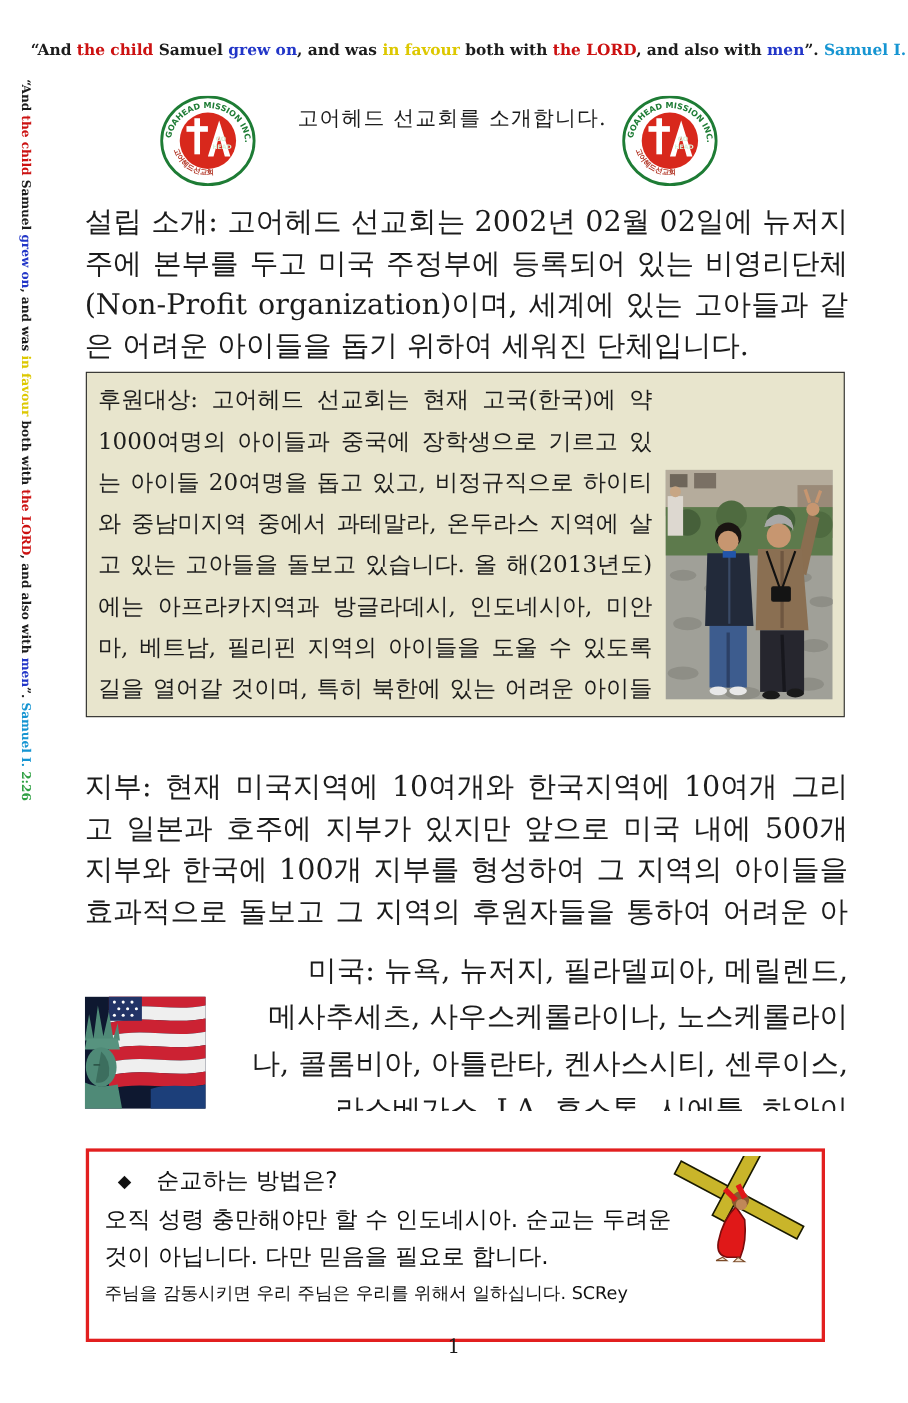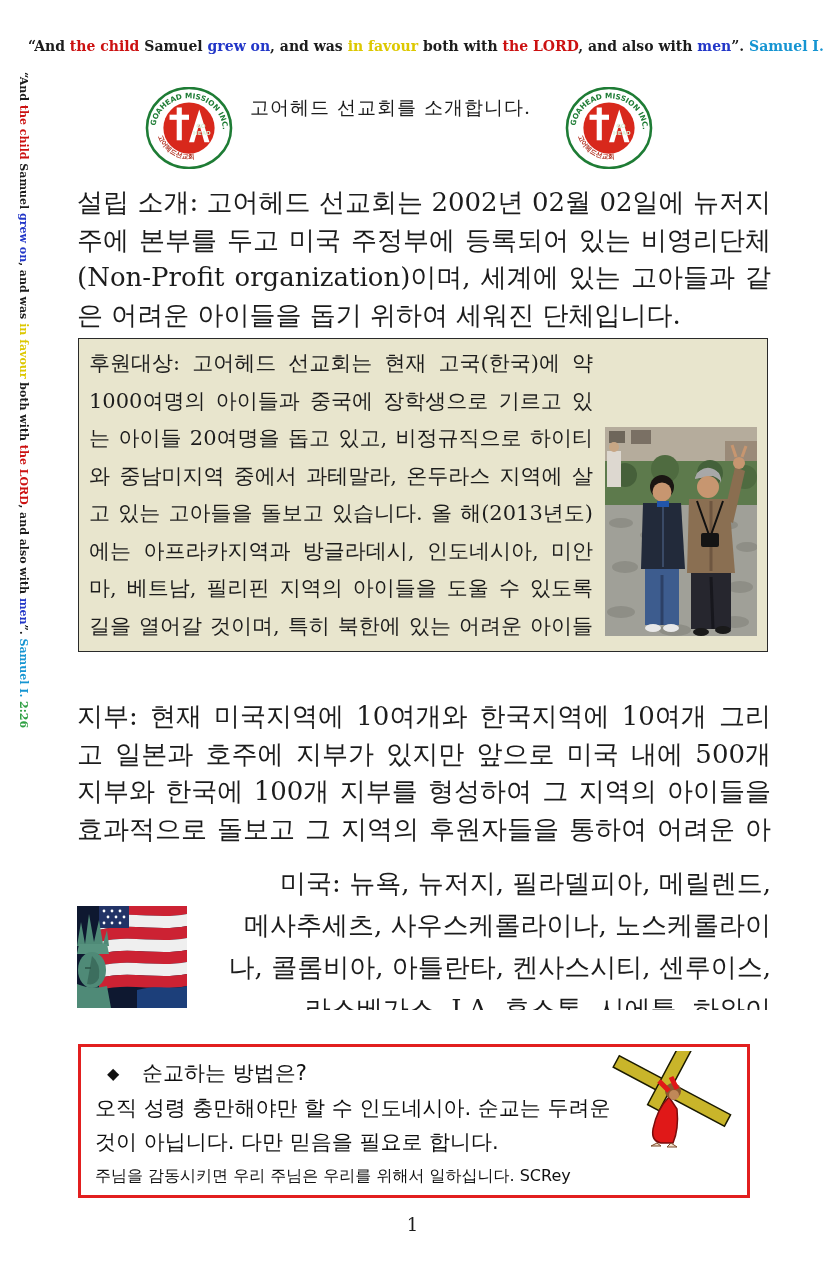--- a/index.html
+++ b/index.html
@@ -4,33 +4,33 @@
 <style>
   *{margin:0;padding:0;box-sizing:border-box}
   html,body{background:#ffffff}
   .page{position:relative;width:825px;height:1275px;background:#ffffff;overflow:hidden;
         font-family:"DejaVu Serif",serif;color:#1c1c1c}
   .quote{font-weight:bold;white-space:nowrap}
   .hdr{position:absolute;top:38px;left:28px;width:772px;text-align:center;font-size:14px}
   .side{position:absolute;top:72px;left:30px;width:660px;font-size:11px;
         transform:rotate(90deg);transform-origin:0 0}
   .logo{position:absolute;width:88px;height:82px}
-  .title{position:absolute;top:95px;left:250px;width:322px;text-align:left;
+  .title{position:absolute;top:95px;left:250px;width:322px;text-align:center;
          font-size:19px;letter-spacing:1px}
   .para{position:absolute;left:77px;width:694px;font-size:26px;line-height:37.5px;
         text-align:justify;overflow:hidden}
   #founding{top:184px;height:152px}
   #support{position:absolute;top:338px;left:78px;width:690px;height:314px;
            border:1px solid #2a2a2a;padding:6px 10px;font-size:21px;line-height:37.5px;
            text-align:justify;overflow:hidden}
   #support .photo{float:right;width:152px;height:209px;margin:82px 0 6px 12px;display:block}
   #branches{top:698px;height:152px}
   #usa{top:862px;height:148px;line-height:42px;text-indent:42px;text-align:right}
   #usa .statue{float:left;width:110px;height:102px;margin:44px 34px 0 0;display:block}
-  #martyr{position:absolute;top:1044px;left:78px;width:672px;height:154px;
+  #martyr{position:absolute;top:1044px;left:78px;width:672px;height:176px;
           border:3px solid #e21f1f;background:#fff;padding:9px 14px;
           font-family:"DejaVu Sans",sans-serif;font-size:21px;line-height:34px;color:#101010}
   #martyr .mline{white-space:nowrap;overflow:hidden}
   #martyr .head-line{padding-left:12px}
   .diamond{font-size:16px;padding-right:16px;vertical-align:1px}
   #martyr .clip{position:absolute;top:4px;right:8px;width:132px;height:97px}
   .pageno{position:absolute;top:1214px;left:0;width:100%;text-align:center;font-size:18px}
   svg{display:block}
 </style>
 </head>

